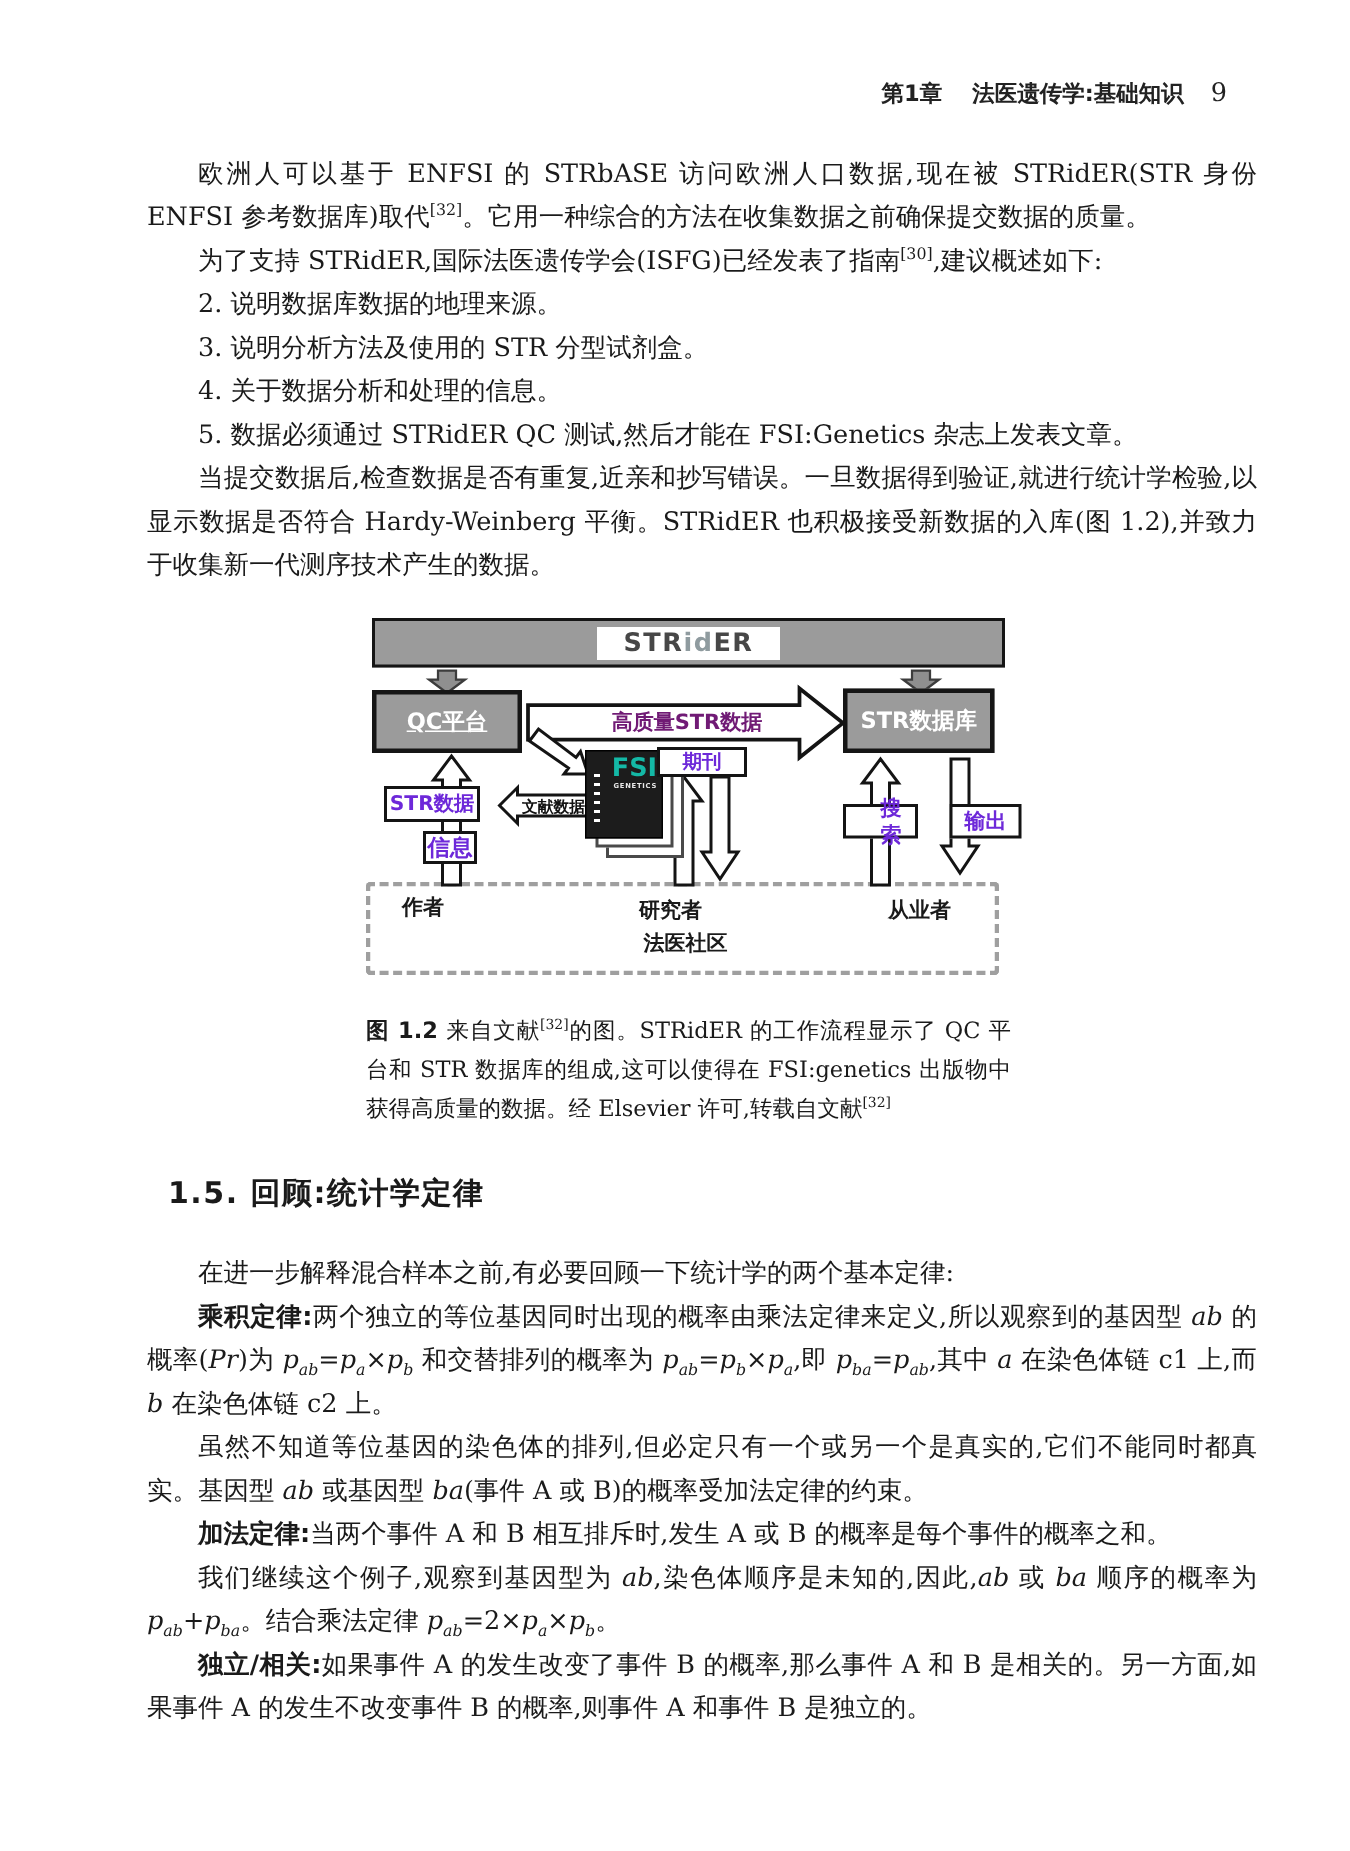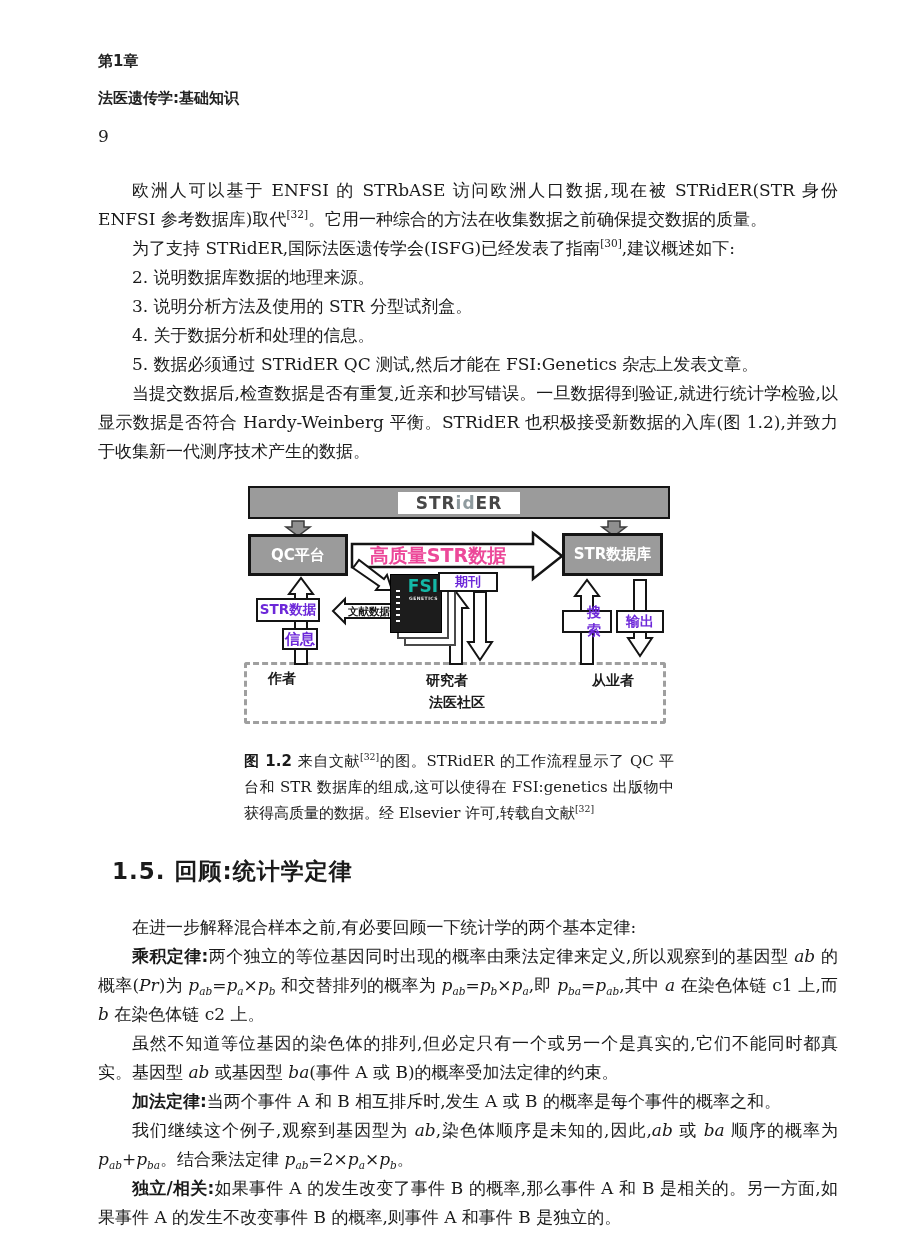--- a/index.html
+++ b/index.html
@@ -8,21 +8,21 @@
     font-family:"DejaVu Serif","Liberation Serif",serif;
     color:#1a1a1a;
   }
   .page{box-sizing:border-box;width:900px;height:1234px;padding:52px 62px 40px 98px;}
 
   
   .page-header{
     display:flex;justify-content:flex-end;align-items:baseline;
     gap:18px;margin-right:20px;margin-bottom:30px;
     font-family:"DejaVu Sans","Liberation Sans",sans-serif;
-    font-weight:bold;font-size:15px;color:#222;flex-direction:column;
+    font-weight:bold;font-size:15px;color:#222;
   }
   .page-header .chapter{margin-right:2px;}
   .page-header .pageno{
     font-family:"DejaVu Serif","Liberation Serif",serif;
     font-weight:normal;font-size:17px;
   }
 
   
   .para{font-size:17px;line-height:29px;text-align:justify;margin:0;text-indent:2em;}
   .list-item{font-size:17px;line-height:29px;margin:0;text-indent:2em;}
@@ -40,33 +40,33 @@
 
   .fbox{position:absolute;box-sizing:border-box;display:flex;align-items:center;justify-content:center;
     background:#fff;border:2.5px solid #141414;z-index:3;
     font-family:"DejaVu Sans","Liberation Sans",sans-serif;font-weight:bold;color:#6d28d9;}
   .gbox{position:absolute;box-sizing:border-box;display:flex;align-items:center;justify-content:center;
     background:#9b9b9b;border:3px solid #151515;z-index:3;
     font-family:"DejaVu Sans","Liberation Sans",sans-serif;font-weight:bold;color:#fff;}
   .strider-bar{left:8px;top:2px;width:422px;height:33px;border-width:2px;}
   .strider-logo{background:#fff;padding:0 18px;font-size:17px;letter-spacing:1px;line-height:22px;}
   .logo-dark{color:#474747;} .logo-mid{color:#8f9b9f;}
-  .qc-box{left:8px;top:50px;width:100px;height:42px;font-size:15px;}
+  .qc-box{left:8px;top:50px;width:100px;height:42px;font-size:15px;text-decoration:underline;}
   .db-box{left:322px;top:49px;width:101px;height:43px;font-size:15px;}
-  .hq-label{position:absolute;left:112px;top:60px;width:172px;height:23px;z-index:3;
+  .hq-label{position:absolute;left:132px;top:60px;width:172px;height:23px;z-index:3;
     display:flex;align-items:center;justify-content:center;
-    font-family:"DejaVu Sans","Liberation Sans",sans-serif;font-weight:bold;font-size:19px;color:#ec4899;}
+    font-family:"DejaVu Sans","Liberation Sans",sans-serif;font-weight:bold;font-size:14px;color:#701a75;}
   .journal-box{left:198px;top:88px;width:60px;height:20px;font-size:13px;}
   .strdata-box{left:16px;top:114px;width:64px;height:24px;font-size:13.5px;}
   .info-box{left:42px;top:144px;width:36px;height:22px;font-size:15px;}
   .litdata-label{position:absolute;left:103px;top:119px;width:52px;height:17px;z-index:3;
     display:flex;align-items:center;justify-content:center;
     font-family:Liberation Mono, monospace;font-weight:bold;font-size:10.5px;color:#111;}
   .search-box{left:322px;top:126px;width:50px;height:23px;font-size:14px;padding-left:23px;}
-  .output-box{left:376px;top:126px;width:48px;height:23px;font-size:14px;}
+  .output-box{left:393px;top:126px;width:48px;height:23px;font-size:14px;}
   .dashed-box{position:absolute;left:4px;top:178px;width:422px;height:62px;box-sizing:border-box;
     border:3px dashed #9f9f9f;border-radius:3px;z-index:1;}
   .flabel{position:absolute;z-index:3;font-family:"DejaVu Sans","Liberation Sans",sans-serif;
     font-weight:bold;font-size:14px;color:#1a1a1a;}
   .lbl-author{left:28px;top:186px;}
   .lbl-researcher{left:186px;top:188px;}
   .lbl-practitioner{left:352px;top:188px;}
   .lbl-community{left:162px;top:210px;width:110px;text-align:center;}
 
   .sheet{position:absolute;box-sizing:border-box;background:#fff;border:2px solid #4a4a4a;z-index:2;}
@@ -81,21 +81,21 @@
   .cover-dashes{position:absolute;left:5px;top:15px;width:4px;height:34px;
     background:repeating-linear-gradient(to bottom,#fff 0 2px,transparent 2px 6px);}
 
   
   .caption{width:430px;margin:14px 0 0 146px;font-size:15px;line-height:26px;text-align:justify;}
 
   
   .section-heading{
     margin:30px 0 26px 14px;
     font-family:"DejaVu Sans","Liberation Sans",sans-serif;
-    font-weight:bold;font-size:23px;color:#1a1a1a;letter-spacing:1px;
+    font-weight:bold;font-size:20px;color:#1a1a1a;letter-spacing:1px;
   }
 </style>
 </head>
 <body>
 
 <div class="page">
 
   <div class="page-header">
     <span class="chapter">第1章</span>
     <span>法医遗传学:基础知识</span>

